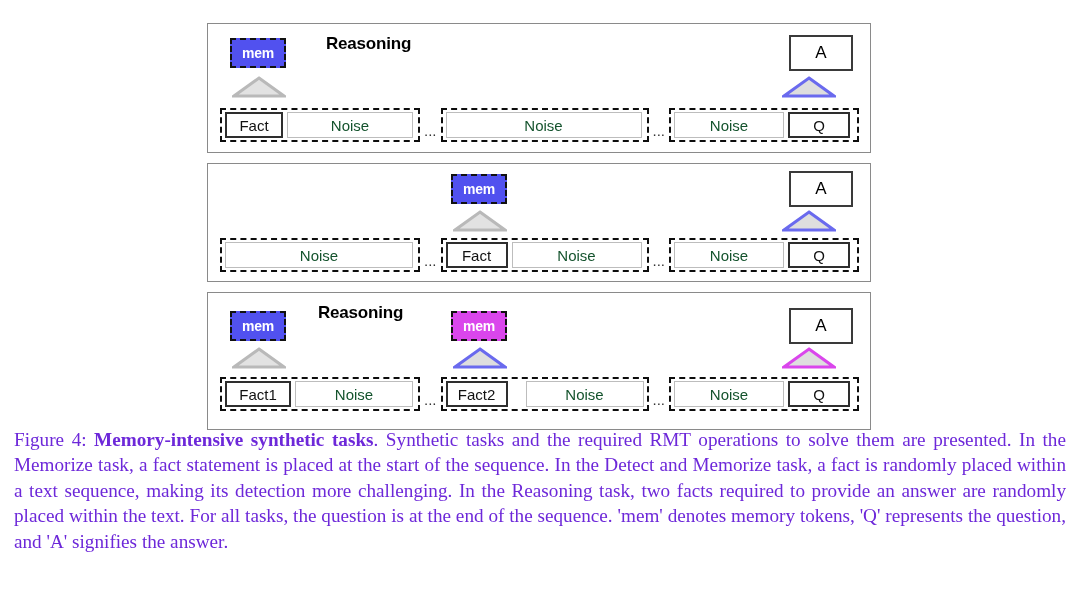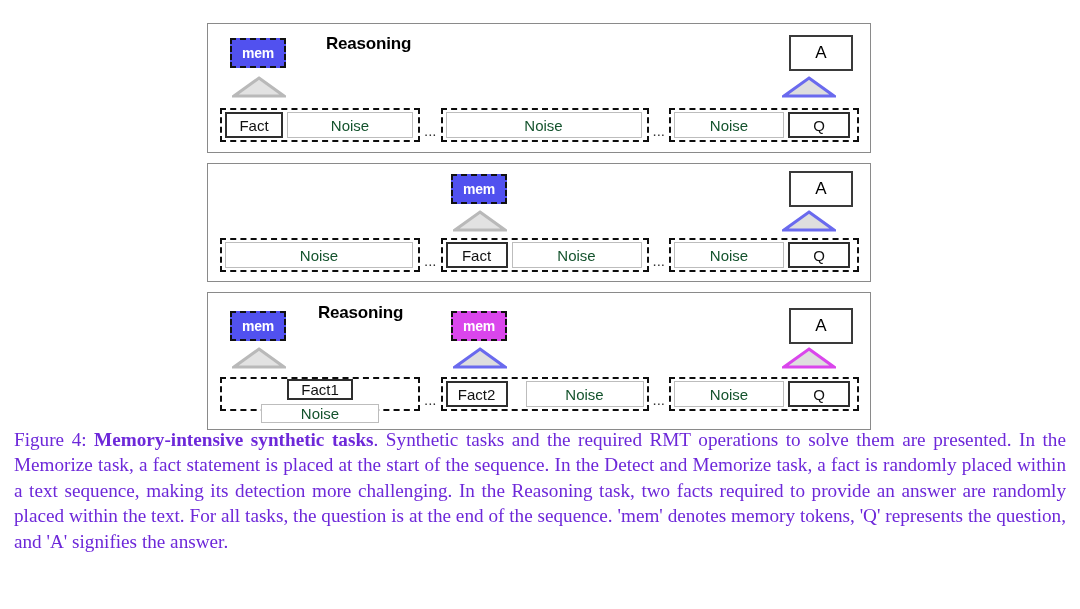--- a/index.html
+++ b/index.html
@@ -225,21 +225,21 @@
         <svg width="54" height="22" viewBox="0 0 54 22">
           <polygon points="27,2 52,20 2,20" fill="#dedede" stroke="#6a6aee" stroke-width="3" stroke-linejoin="miter"></polygon>
         </svg>
       </div>
       <div class="tri" style="left: 574px; top: 54px;">
         <svg width="54" height="22" viewBox="0 0 54 22">
           <polygon points="27,2 52,20 2,20" fill="#dedede" stroke="#da46ec" stroke-width="3" stroke-linejoin="miter"></polygon>
         </svg>
       </div>
       <div class="seq" style="top: 84px;">
-        <div class="segment" style="width: 200px; flex-direction: column;">
+        <div class="segment" style="width: 200px;">
           <div class="tok fact" style="width: 66px;">Fact1</div>
           <div class="tok noise" style="width: 118px;">Noise</div>
         </div>
         <span class="ellipsis">...</span>
         <div class="segment" style="width: 208px; gap: 18px;">
           <div class="tok fact" style="width: 66px;">Fact2</div>
           <div class="tok noise" style="width: 126px;">Noise</div>
         </div>
         <span class="ellipsis">...</span>
         <div class="segment" style="width: 190px;">

